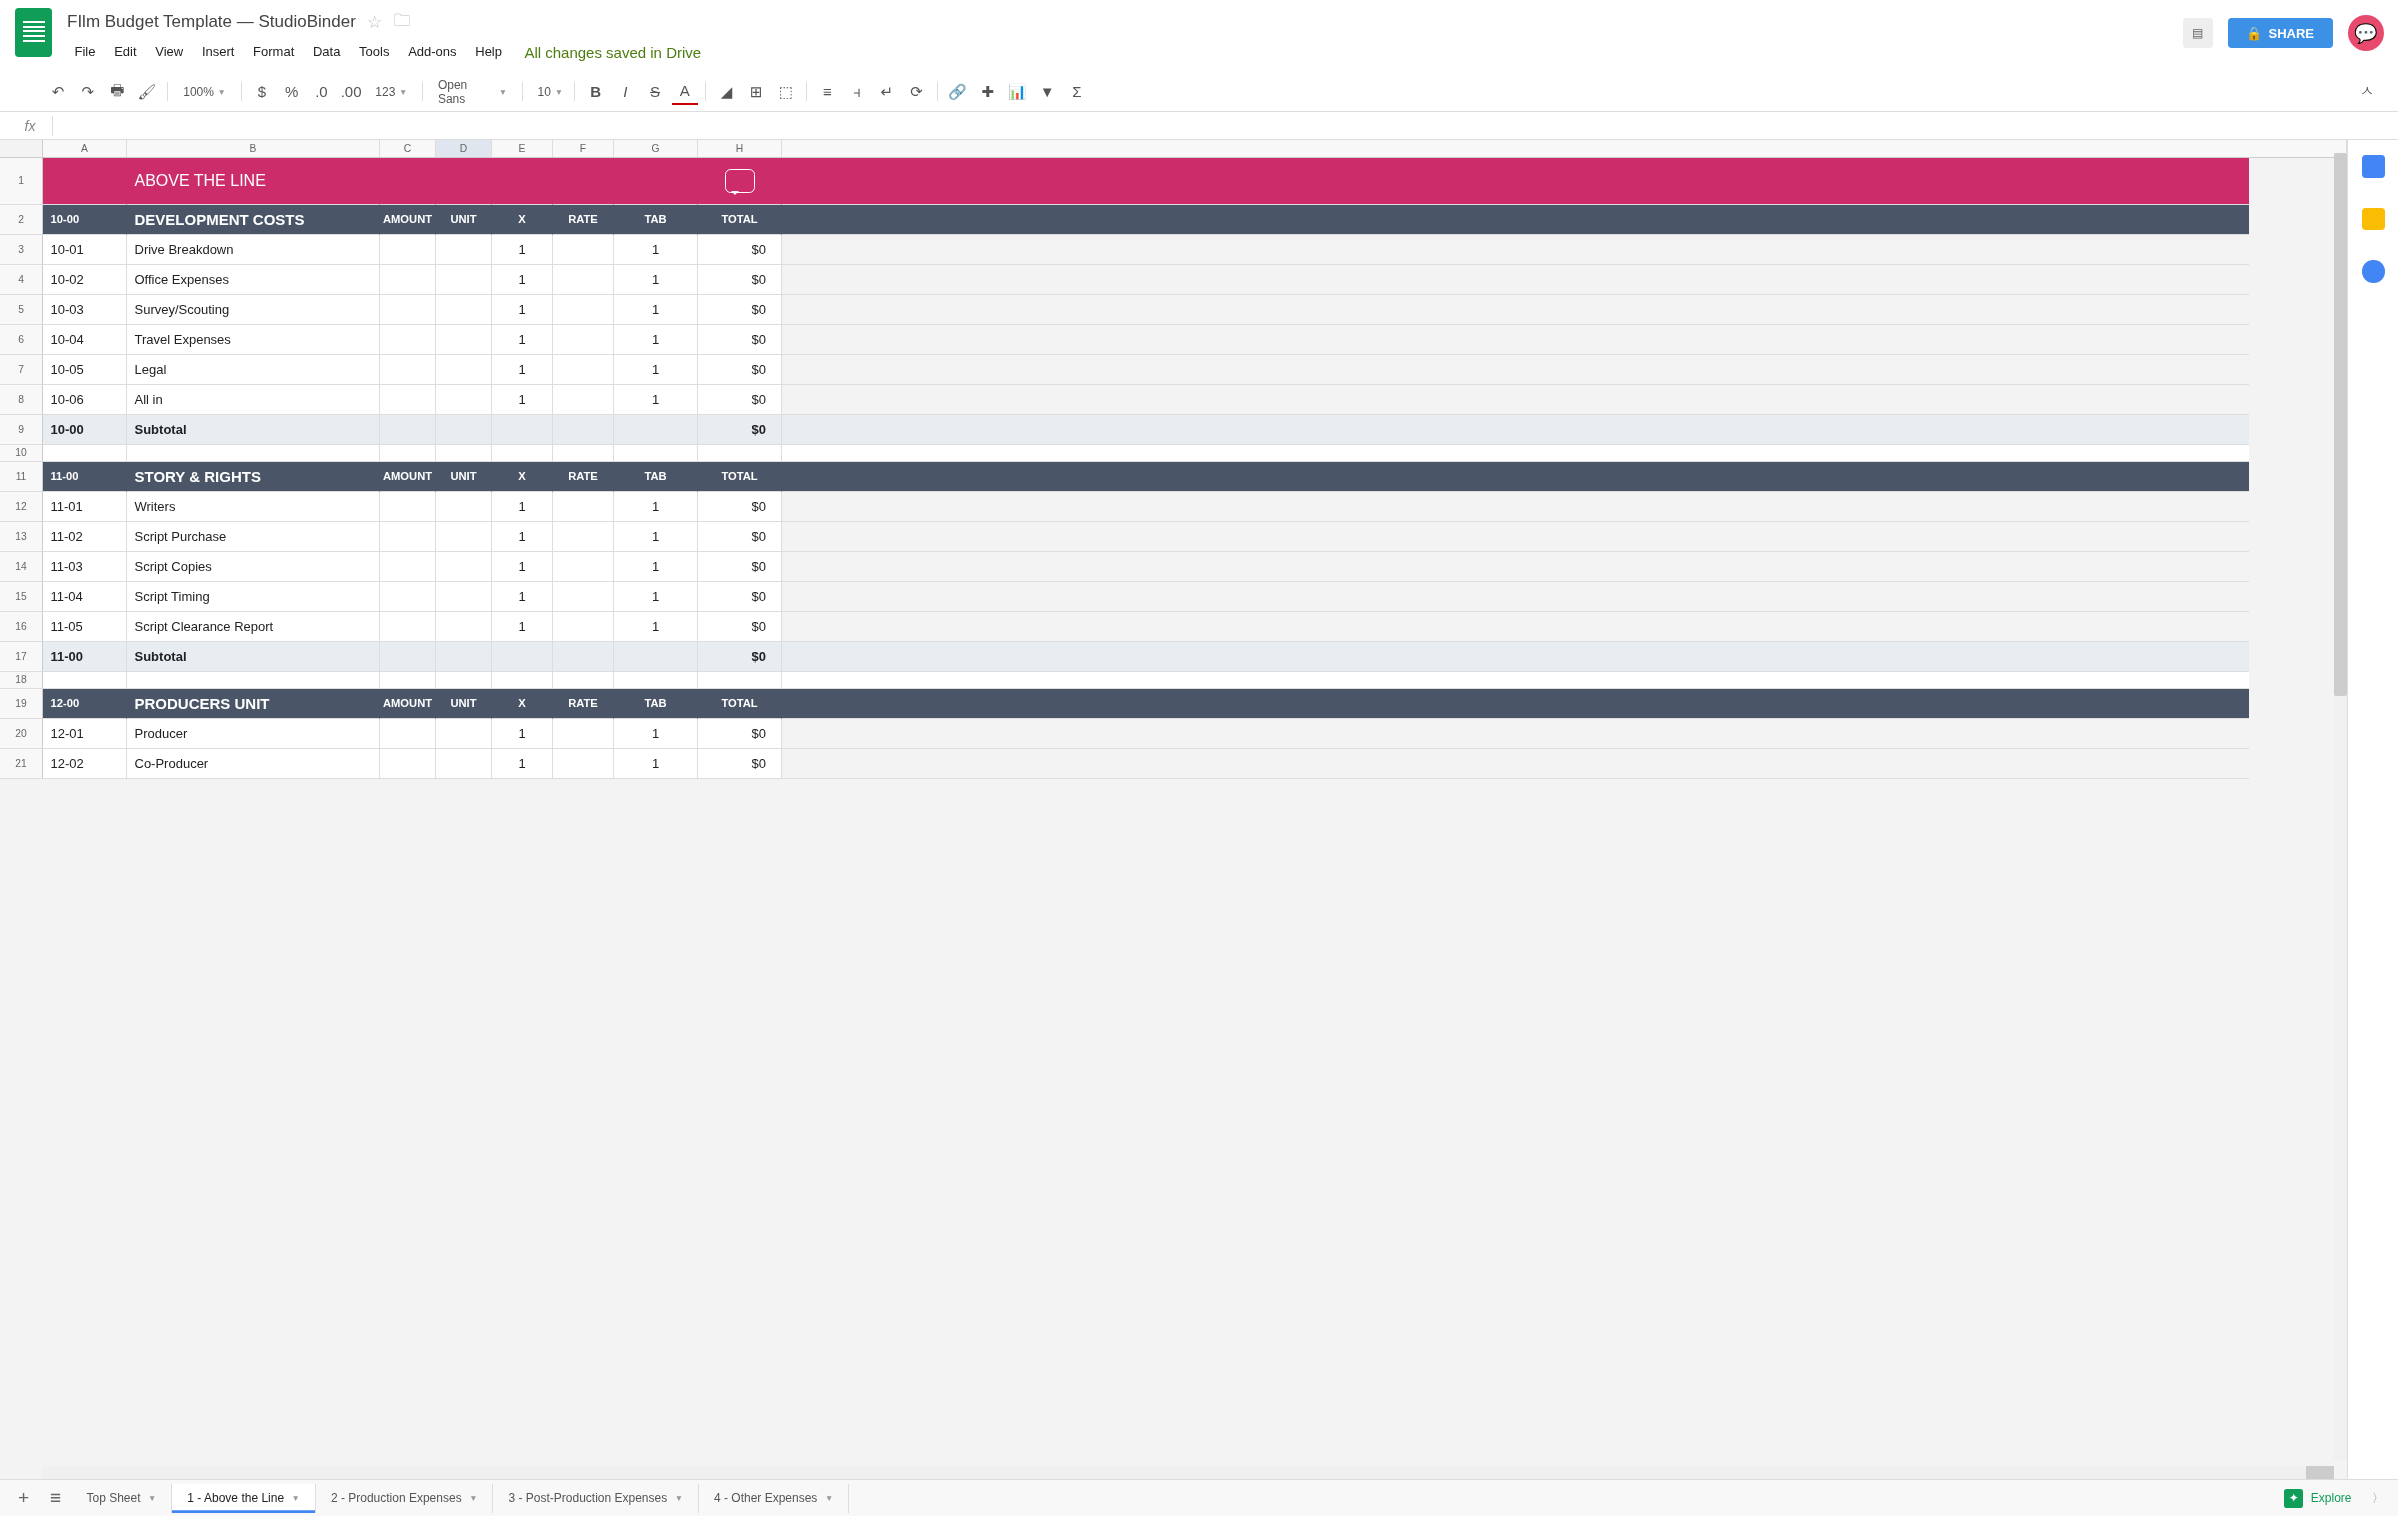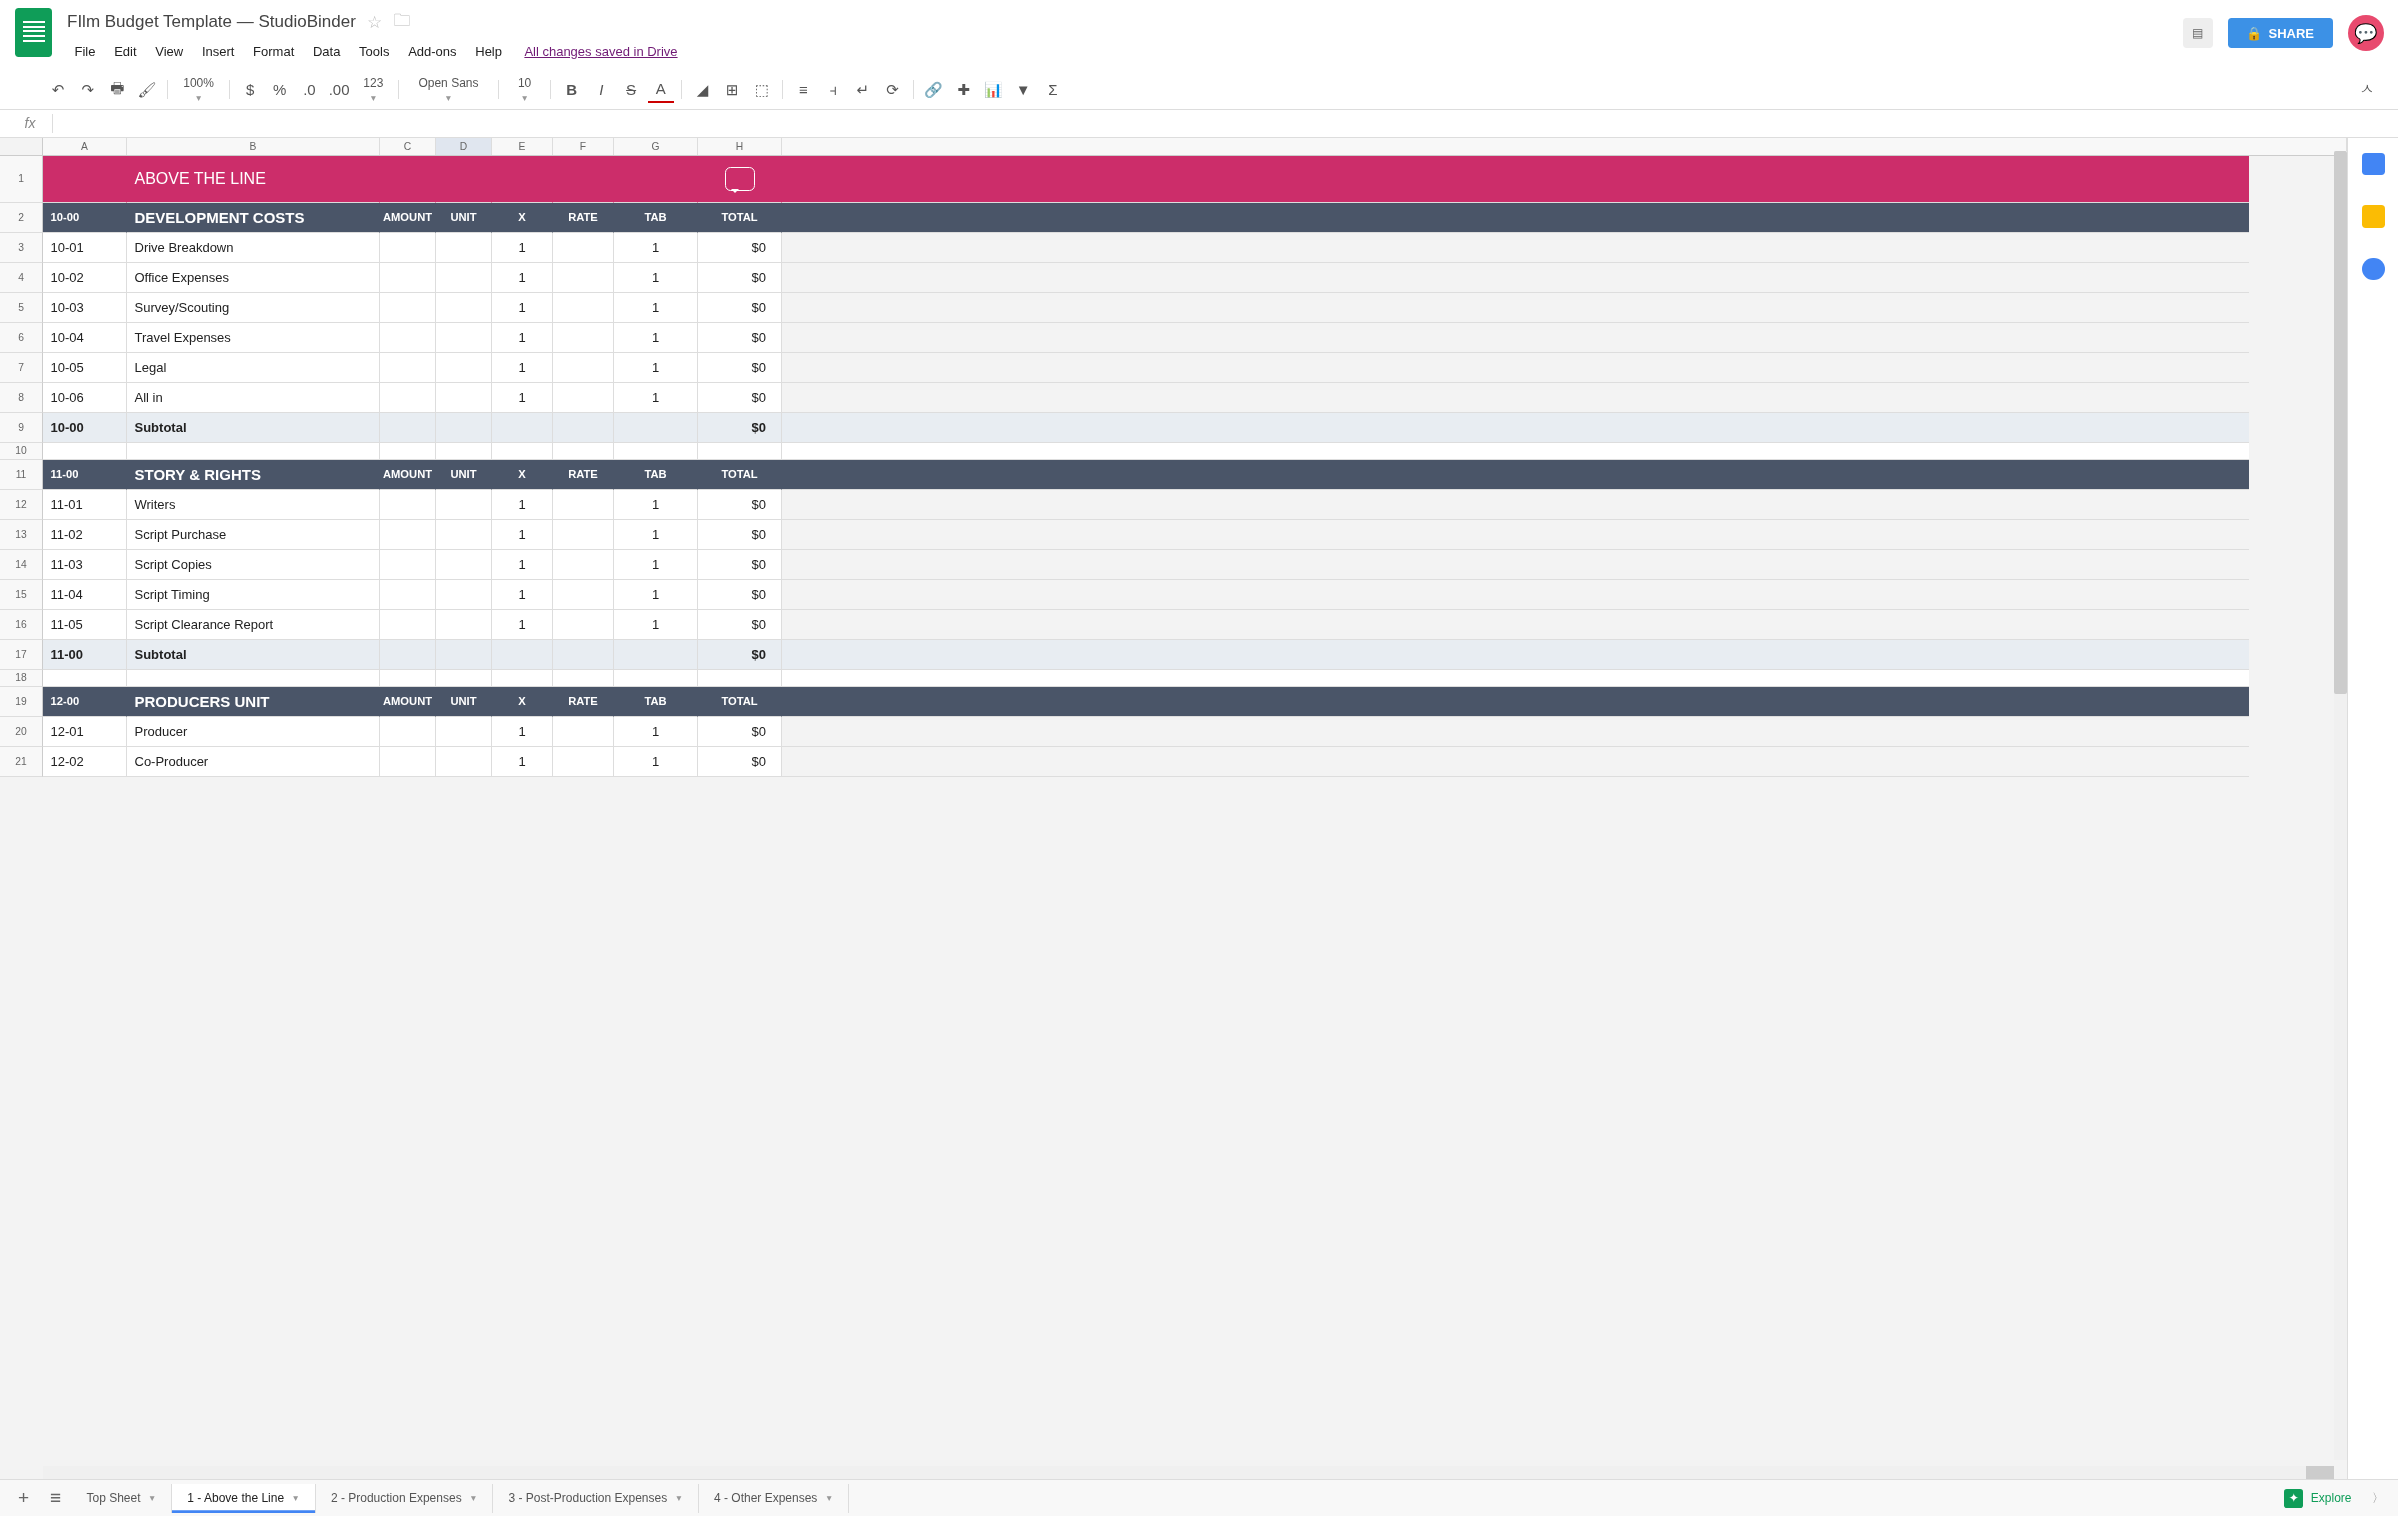--- a/index.html
+++ b/index.html
@@ -10,31 +10,31 @@
 
 .header { display: flex; align-items: flex-start; padding: 7.5px 15px 0 15px; }
 .doc-icon { width: 37px; height: 49px; background: #0f9d58; border-radius: 3.7px; margin-right: 15px; position: relative; }
 .doc-icon::after { content: ""; position: absolute; top: 13px; left: 7.5px; right: 7.5px; height: 22.5px; background: repeating-linear-gradient(#fff, #fff 1.9px, #0f9d58 1.9px, #0f9d58 4.7px); }
 .doc-title-area { flex: 1; }
 .doc-title-row { display: flex; align-items: center; gap: 11.2px; }
 .doc-title { font-size: 17px; color: #444; }
 .star-icon, .folder-icon { color: #bbb; font-size: 17px; }
 .menu-bar { display: flex; gap: 3.7px; margin-top: 3.7px; }
 .menu-item { padding: 3.7px 7.5px; font-size: 13px; color: #222; cursor: pointer; }
-.drive-status { color: #701a75; text-decoration: underline; margin-left: 11.2px; font-size: 13px; padding: 3.7px 0; }
+.drive-status { color: #4d7c0f; margin-left: 11.2px; font-size: 15px; padding: 3.7px 0; }
 .header-right { display: flex; align-items: center; gap: 15px; padding-top: 7.5px; }
 .comment-btn { width: 30px; height: 30px; background: #eee; border-radius: 3.7px; display: flex; align-items: center; justify-content: center; color: #666; }
 .share-btn { background: #3c91e6; color: #fff; padding: 7.5px 19px; border-radius: 3.7px; font-weight: bold; display: flex; align-items: center; gap: 5.6px; font-size: 13px; }
 .chat-bubble { width: 36px; height: 36px; background: #e84a6e; border-radius: 50%; display: flex; align-items: center; justify-content: center; color: #fff; font-size: 19px; }
 
 
 .toolbar { display: flex; align-items: center; gap: 3.7px; padding: 5.6px 19px 5.6px 45px; border-bottom: 0.9px solid #ddd; margin-top: 7.5px; }
 .tb-btn { width: 26px; height: 26px; display: flex; align-items: center; justify-content: center; color: #555; cursor: pointer; font-size: 15px; }
 .tb-sep { width: 0.9px; height: 19px; background: #ddd; margin: 0 3.7px; }
-.tb-select { display: flex; align-items: center; gap: 3.7px; padding: 0 7.5px; color: #555; cursor: pointer; font-size: 12px; flex-direction: column; }
+.tb-select { display: flex; align-items: center; gap: 3.7px; padding: 0 7.5px; color: #555; cursor: pointer; font-size: 12px; }
 .tb-caret { font-size: 8.4px; color: #999; }
 .tb-collapse { margin-left: auto; }
 
 
 .formula-bar { display: flex; align-items: center; padding: 3.7px 7.5px; border-bottom: 0.9px solid #ddd; height: 28px; }
 .fx { font-style: italic; color: #888; margin: 0 17px; font-size: 14px; }
 .fx-input { flex: 1; border: none; outline: none; border-left: 0.9px solid #ddd; padding-left: 11.2px; height: 100%; }
 
 
 .main { display: flex; flex: 1; overflow: hidden; }

